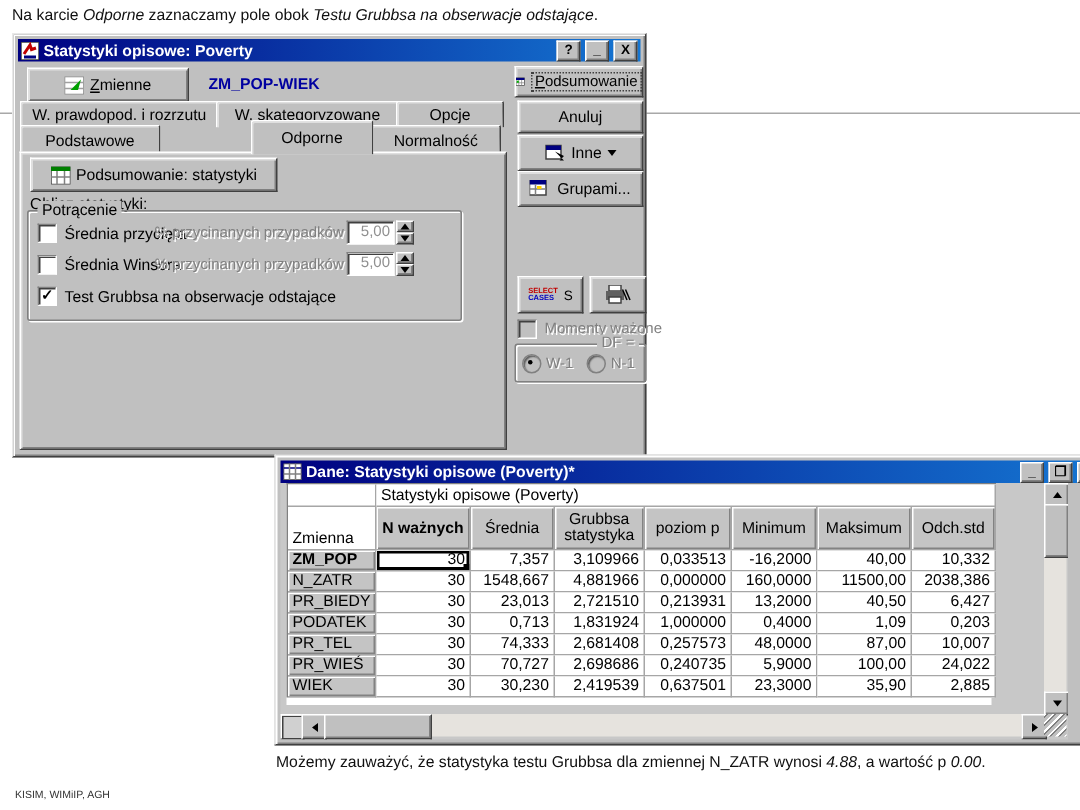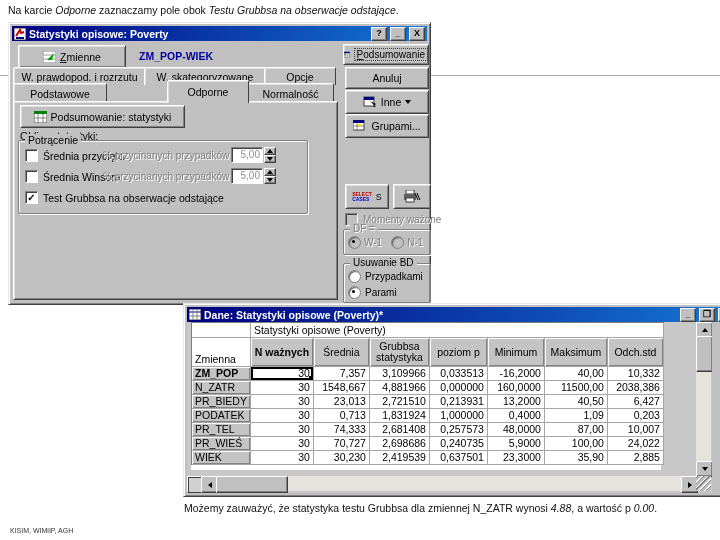--- a/index.html
+++ b/index.html
@@ -245,40 +245,29 @@
           <line x1="12" y1="3" x2="15" y2="10" stroke="#000"></line>
         </svg>
   </div>
 
   <div class="ctl-row dis-txt" style="left:336px;top:190px;font-size:10px;">
     <span class="cb" style="background:#c0c0c0;"></span>
     <span>Momenty ważone</span>
   </div>
 
   <div class="grp" style="left:334px;top:206px;width:86px;height:24px;">
-    <span class="glabel dis-txt" style="font-size:10px;">DF =</span>
+    <span class="glabel dis-txt" style="font-size:10px;margin-left:48px;">DF =</span>
     <div class="ctl-row dis-txt" style="left:4px;top:6px;gap:3px;font-size:10px;">
       <span class="radio dis on"></span>
       <span>W-1</span>
       <span class="radio dis" style="margin-left:6px;"></span>
       <span>N-1</span>
     </div>
   </div>
 
-  <div class="grp" style="left:334px;top:240px;width:86px;height:38px;">
-    <span class="glabel" style="font-size:10px;">Usuwanie BD</span>
-    <div class="ctl-row" style="left:4px;top:6px;gap:4px;font-size:10px;">
-      <span class="radio"></span>
-      <span>Przypadkami</span>
-    </div>
-    <div class="ctl-row" style="left:4px;top:22px;gap:4px;font-size:10px;">
-      <span class="radio on"></span>
-      <span>Parami</span>
-    </div>
-  </div>
 </div>
 
 <div class="win" style="left:183px;top:303px;width:531px;height:192px;z-index:4;padding-left:24px;">
   <div class="titlebar">
     <svg width="12" height="11" viewBox="0 0 12 11">
           <rect x="0" y="0" width="12" height="11" fill="#fff" stroke="#404040"></rect>
           <line x1="0" y1="3" x2="12" y2="3" stroke="#000080"></line>
           <line x1="0" y1="7" x2="12" y2="7" stroke="#808080"></line>
           <line x1="4" y1="0" x2="4" y2="11" stroke="#808080"></line>
           <line x1="8" y1="0" x2="8" y2="11" stroke="#808080"></line>

